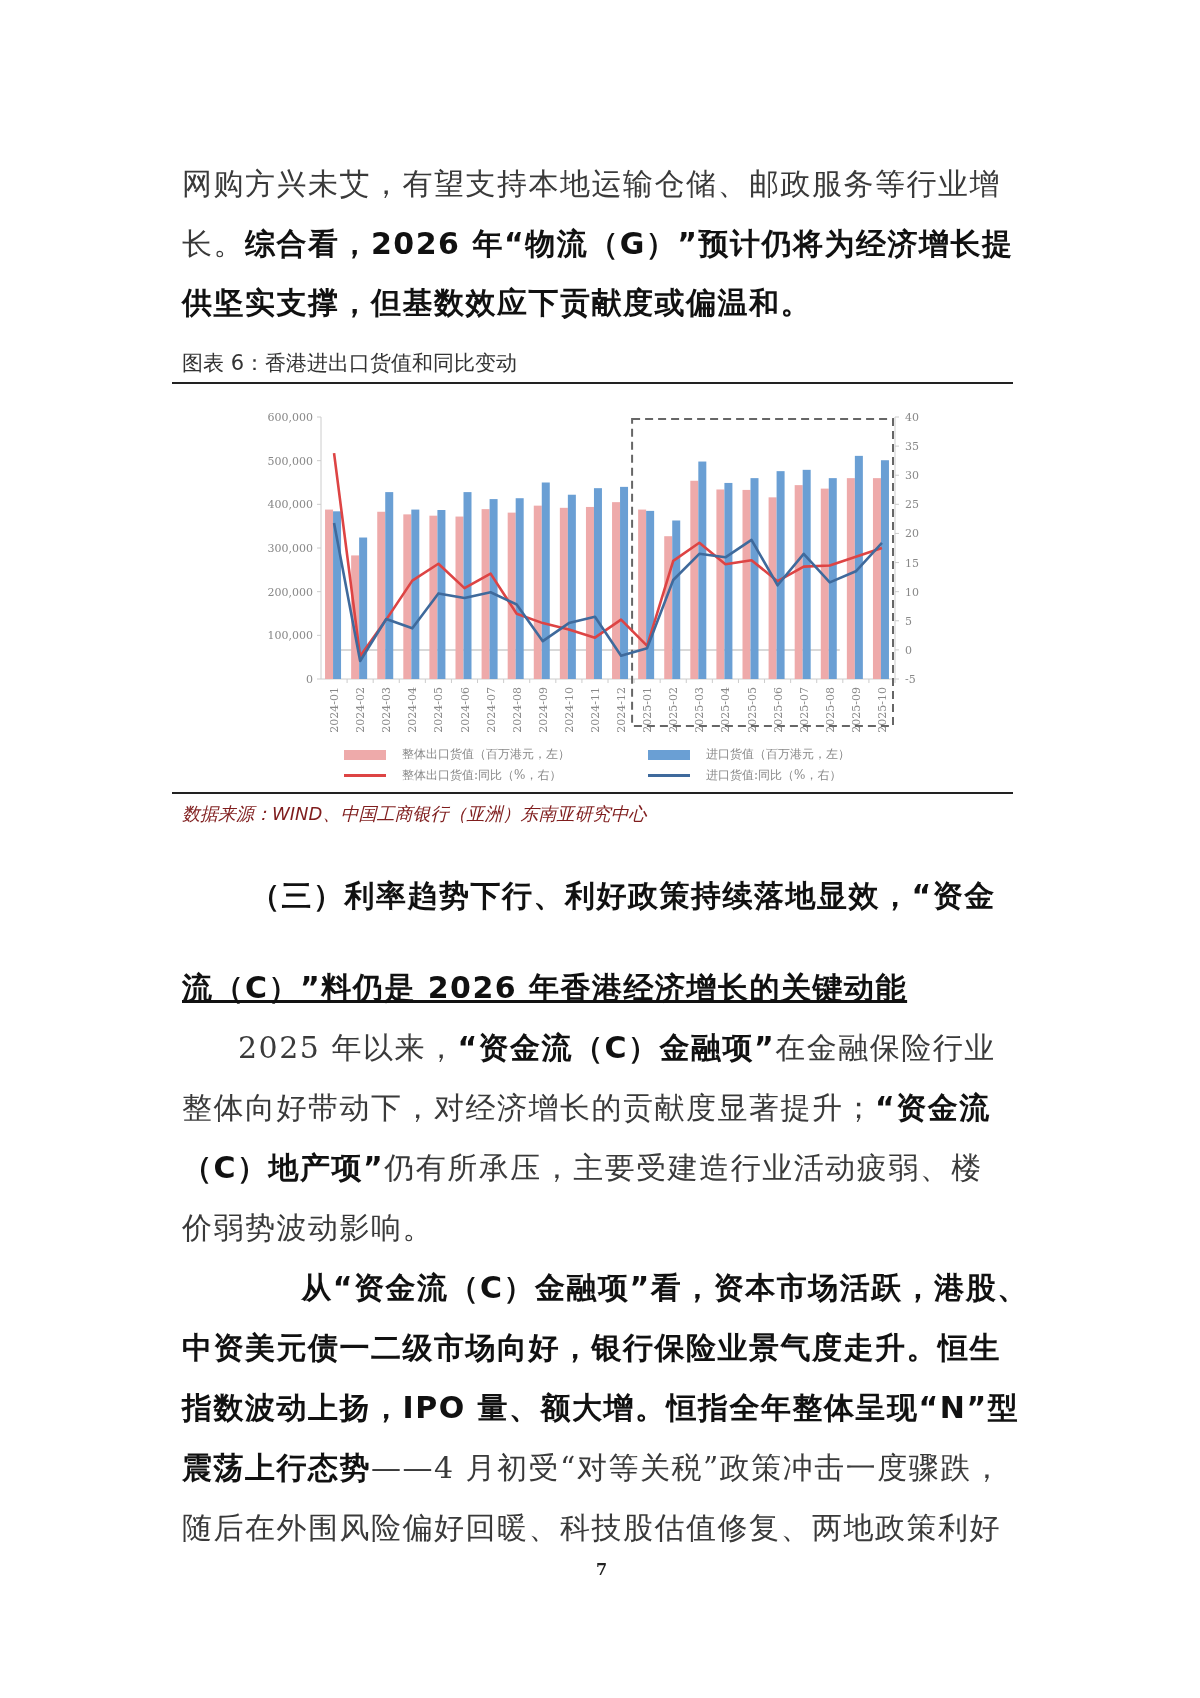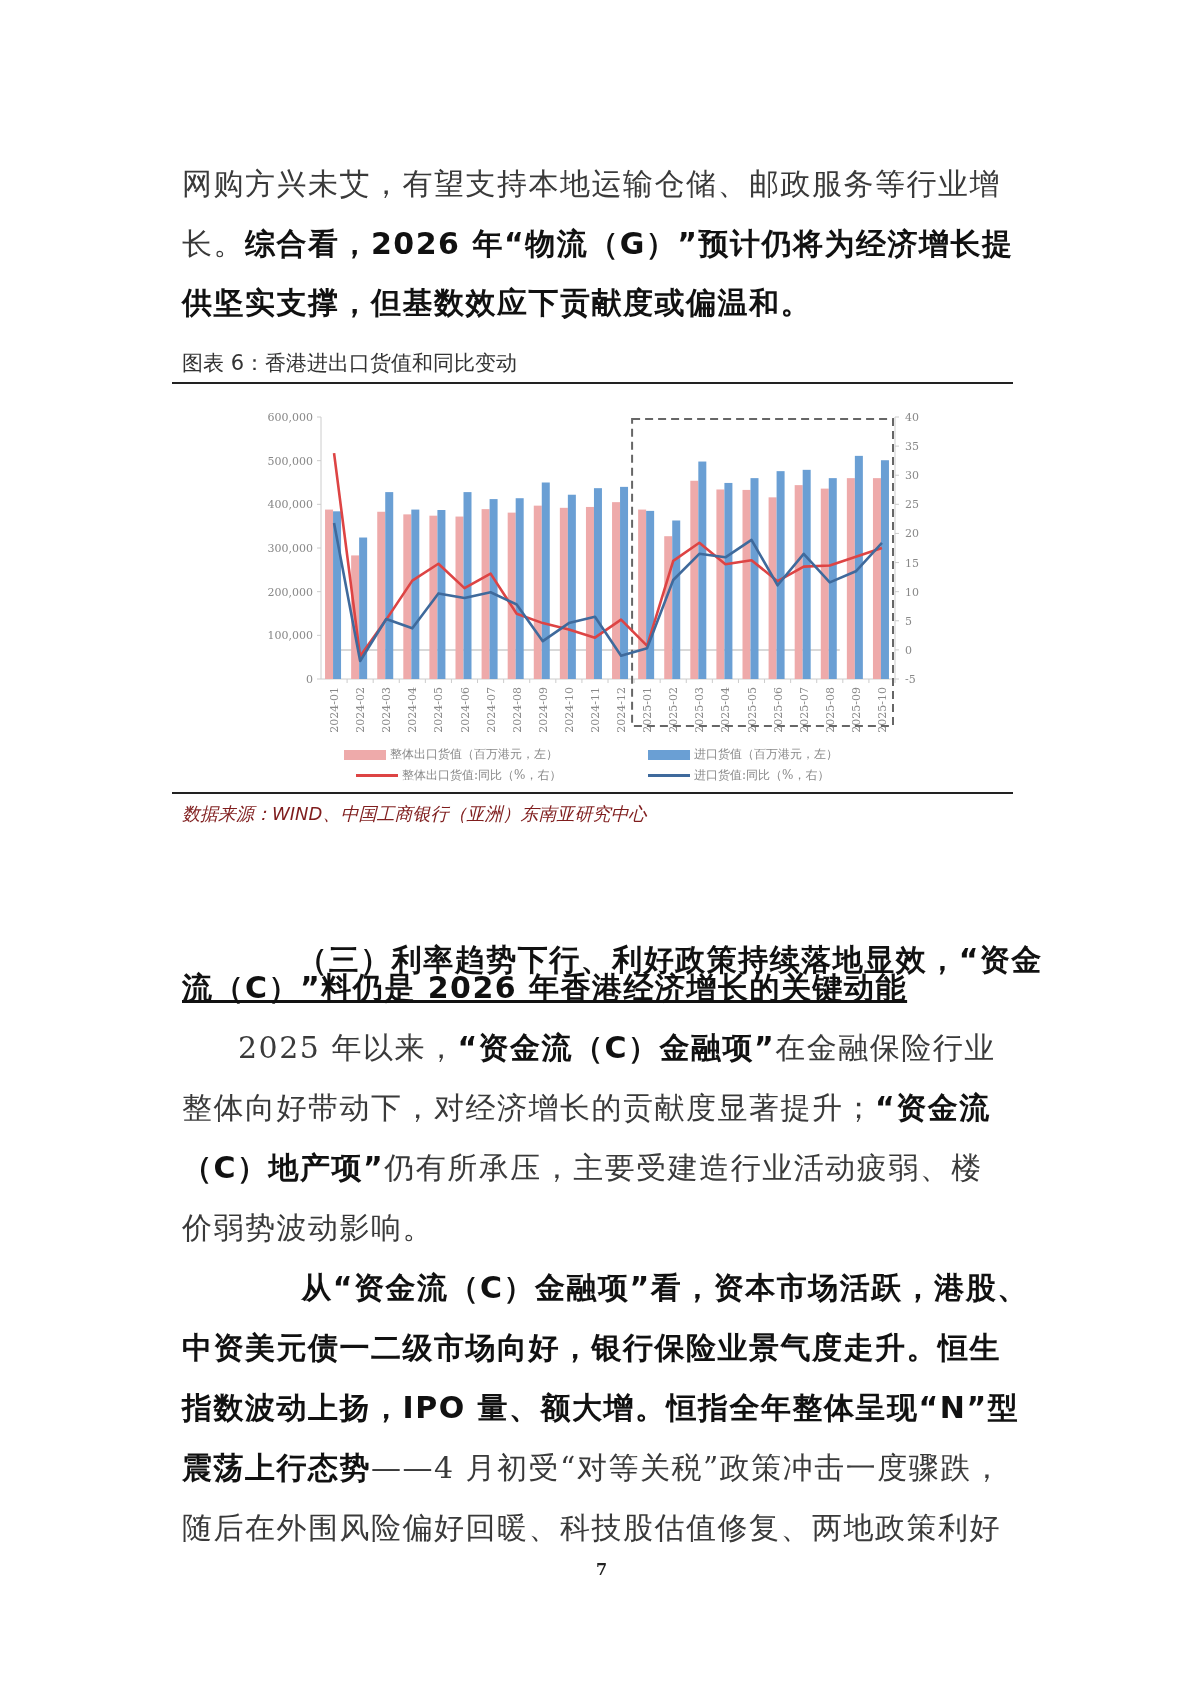--- a/index.html
+++ b/index.html
@@ -6,21 +6,21 @@
   body { width:1200px; height:1698px; position:relative; overflow:hidden;
          font-family:"DejaVu Serif","Liberation Serif",serif; color:#222; }
   .line { position:absolute; left:182px; width:840px; font-size:30px; line-height:36px; white-space:nowrap; color:#3a3a3a; letter-spacing:1.5px; }
   .b { font-weight:bold; color:#111; font-family:"DejaVu Sans","Liberation Sans",sans-serif; }
   .fig-title { position:absolute; left:182px; top:349px; font-size:21px; font-family:"DejaVu Sans","Liberation Sans",sans-serif; color:#333; }
   .rule { position:absolute; left:172px; width:841px; height:2px; background:#222; }
   .source { position:absolute; left:182px; top:802px; font-size:18px; font-style:italic; font-weight:normal; color:#7f1d1d; font-family:"DejaVu Sans","Liberation Sans",sans-serif; }
   .page-num { position:absolute; left:596px; top:1560px; font-size:16px; font-weight:bold; color:#222; }
   #chart { position:absolute; left:0; top:0; }
   .chart-text { font-family:"DejaVu Serif","Liberation Serif",serif; fill:#888; font-size:11px; }
-  .legend { position:absolute; font-size:12px; color:#888; display:flex; align-items:center; gap:4px; }
+  .legend { position:absolute; font-size:12px; color:#888; display:flex; align-items:center; gap:16px; }
   .sw-bar { display:inline-block; width:42px; height:10px; }
   .sw-line { display:inline-block; width:42px; height:3px; }
 </style>
 </head>
 <body>
 
 <div class="line" style="top:166px;">
   <span>网购方兴未艾，有望支持本地运输仓储、邮政服务等行业增</span>
 </div>
 <div class="line" style="top:226px;">
@@ -175,32 +175,32 @@
 </svg>
 
 <div class="legend" style="left:344px; top:746px;">
   <span class="sw-bar" style="background:#eeaaaa;"></span>
   <span>整体出口货值（百万港元，左）</span>
 </div>
 <div class="legend" style="left:648px; top:746px;text-align:center;">
   <span class="sw-bar" style="background:#6a9fd4;"></span>
   <span>进口货值（百万港元，左）</span>
 </div>
-<div class="legend" style="left:356px; top:767px;">
+<div class="legend" style="left:344px; top:767px;">
   <span class="sw-line" style="background:#dd4444;"></span>
   <span>整体出口货值:同比（%，右）</span>
 </div>
 <div class="legend" style="left:648px; top:767px;">
   <span class="sw-line" style="background:#3f6a9c;"></span>
   <span>进口货值:同比（%，右）</span>
 </div>
 
 <div class="source">数据来源：WIND、中国工商银行（亚洲）东南亚研究中心</div>
 
-<div class="line b" style="top:942px; left:250px;text-align:center;">（三）利率趋势下行、利好政策持续落地显效，“资金</div>
+<div class="line b" style="top:878px; left:250px;">（三）利率趋势下行、利好政策持续落地显效，“资金</div>
 <div class="line b" style="top:970px;text-decoration:underline;">流（C）”料仍是 2026 年香港经济增长的关键动能</div>
 
 <div id="body-bottom">
     <div class="line" style="top: 1030px; left: 238px;"><span>2025 年以来，</span><span class="b">“资金流（C）金融项”</span><span>在金融保险行业</span></div>
     <div class="line" style="top: 1090px;"><span>整体向好带动下，对经济增长的贡献度显著提升；</span><span class="b">“资金流</span></div>
     <div class="line" style="top: 1150px;"><span class="b">（C）地产项”</span><span>仍有所承压，主要受建造行业活动疲弱、楼</span></div>
     <div class="line" style="top: 1210px;"><span>价弱势波动影响。</span></div>
     <div class="line" style="top: 1270px; left: 245px; text-align: center;"><span class="b">从“资金流（C）金融项”看，资本市场活跃，港股、</span></div>
     <div class="line" style="top: 1330px;"><span class="b">中资美元债一二级市场向好，银行保险业景气度走升。恒生</span></div>
     <div class="line" style="top: 1390px;"><span class="b">指数波动上扬，IPO 量、额大增。恒指全年整体呈现“N”型</span></div>

